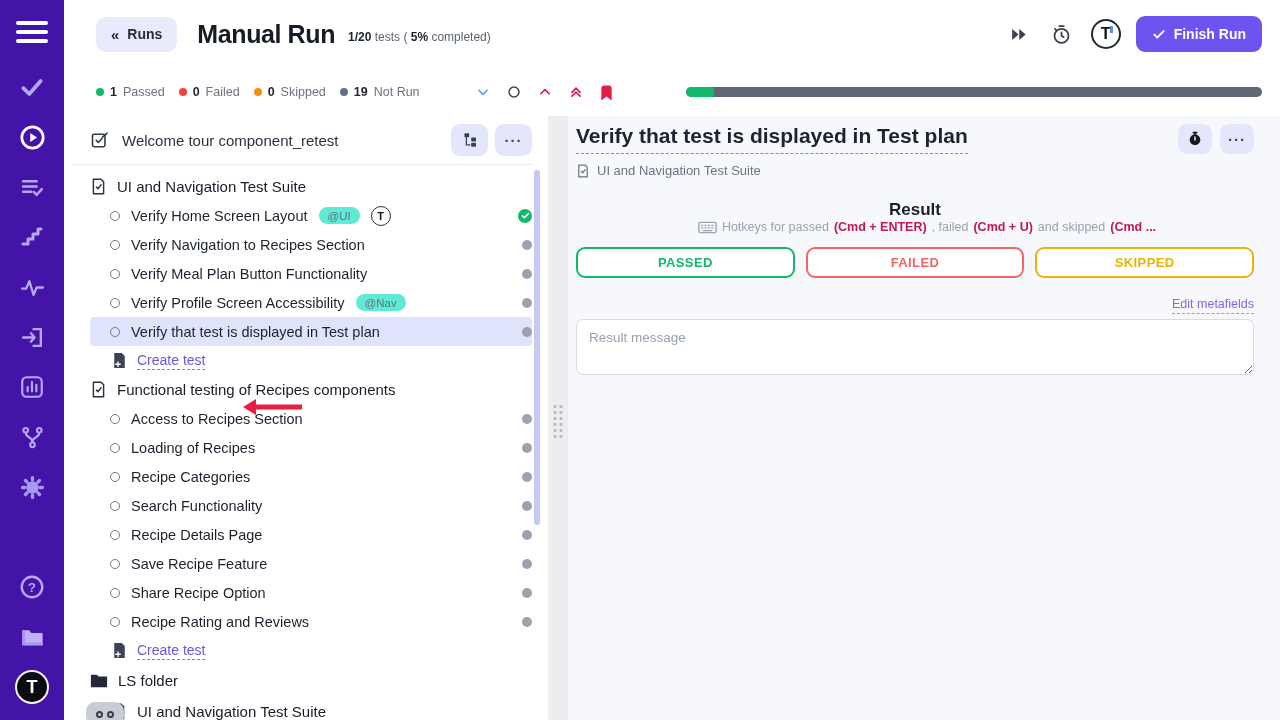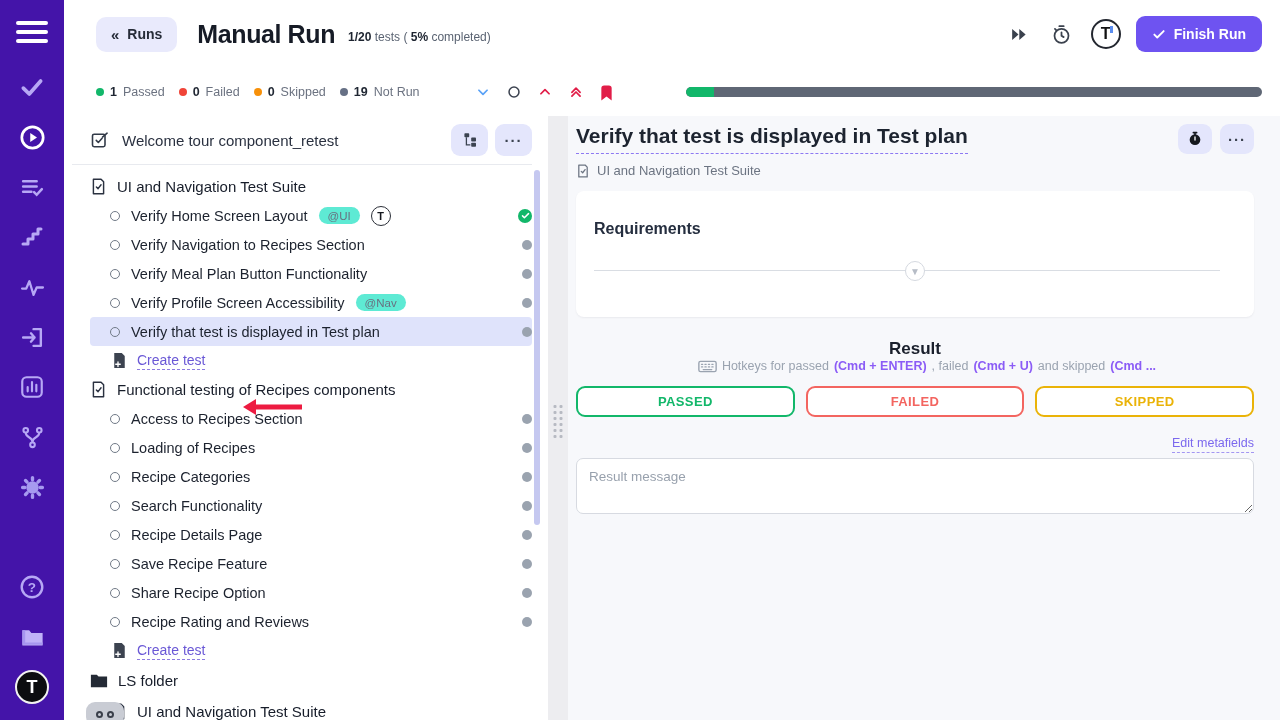--- a/index.html
+++ b/index.html
@@ -101,21 +101,21 @@
   .card-title { font-size:16px; font-weight:700; color:#252e3f; }
   .req-divider { position:relative; margin-top:23px; height:20px; }
   .req-divider .line { position:absolute; left:0; right:16px; top:9px; border-top:1px solid #d9dde3; }
   .req-expander { position:absolute; left:50%; top:0; transform:translateX(-50%); width:20px; height:20px;
     border-radius:50%; background:#fff; border:1px solid #d5d9e0; color:#b6bcc6; font-size:10px;
     display:flex; align-items:center; justify-content:center; cursor:pointer; }
   .result-row { display:flex; align-items:center; margin-top:22px;flex-direction:column; }
   .result-title { font-size:17px; font-weight:700; color:#1a202c; }
   .hotkeys { display:flex; align-items:center; gap:5px; margin-left:24px; font-size:12.5px; color:#9aa3b0;
     white-space:nowrap; overflow:hidden; flex:1; }
-  .hotkeys b { color:#8b5cf6; }
+  .hotkeys b { color:#be185d; }
   .verdicts { display:flex; gap:11px; margin-top:13px; }
   .vbtn { flex:1; height:31px; background:#fff; border-radius:9px; font-size:13px; font-weight:700;
     letter-spacing:.4px; cursor:pointer; font-family:inherit; }
   .vbtn.pass { border:2px solid #12b76a; color:#12b76a; }
   .vbtn.fail { border:2px solid #f36560; color:#f36560; }
   .vbtn.skip { border:2px solid #eab308; color:#eab308; }
   .metafields-row { text-align:right; margin-top:16px; }
   .metafields-link { font-size:12.5px; color:#7b68ee; border-bottom:1.5px dashed #a396f2;
     padding-bottom:2px; cursor:pointer; }
   .result-msg { width:100%; height:56px; margin-top:7px; border:1px solid #d7dae1; border-radius:7px;
@@ -485,29 +485,20 @@
         </div>
       </div>
       <div class="d-crumb">
         <svg width="14" height="14" viewBox="0 0 20 20" fill="none" stroke="#6c7482" stroke-width="1.8" stroke-linejoin="round">
             <path d="M4 1.5h9l3 3v14H4z"></path>
             <path d="M7.5 10.5l2 2 3.5-4.5" stroke-linecap="round"></path>
           </svg>
         <span>UI and Navigation Test Suite</span>
       </div>
 
-      <div class="card">
-        <div class="card-title">Requirements</div>
-        <div class="req-divider">
-          <div class="line"></div>
-          <div class="req-expander">
-            <span>▼</span>
-          </div>
-        </div>
-      </div>
 
       <div class="result-row">
         <div class="result-title">Result</div>
         <div class="hotkeys">
           <svg width="19" height="13" viewBox="0 0 22 14" style="flex:none">
               <rect x="1" y="1" width="20" height="12" rx="2" fill="none" stroke="#9aa3b0" stroke-width="1.6"></rect>
               <path d="M4 4.5h1.5M8 4.5h1.5M12 4.5h1.5M16 4.5h1.5M4 7.5h1.5M8 7.5h1.5M12 7.5h1.5M16 7.5h1.5M6 10.5h10" stroke="#9aa3b0" stroke-width="1.4" stroke-linecap="round"></path>
             </svg>
           <span>Hotkeys for passed</span>
             <b>(Cmd + ENTER)</b>

